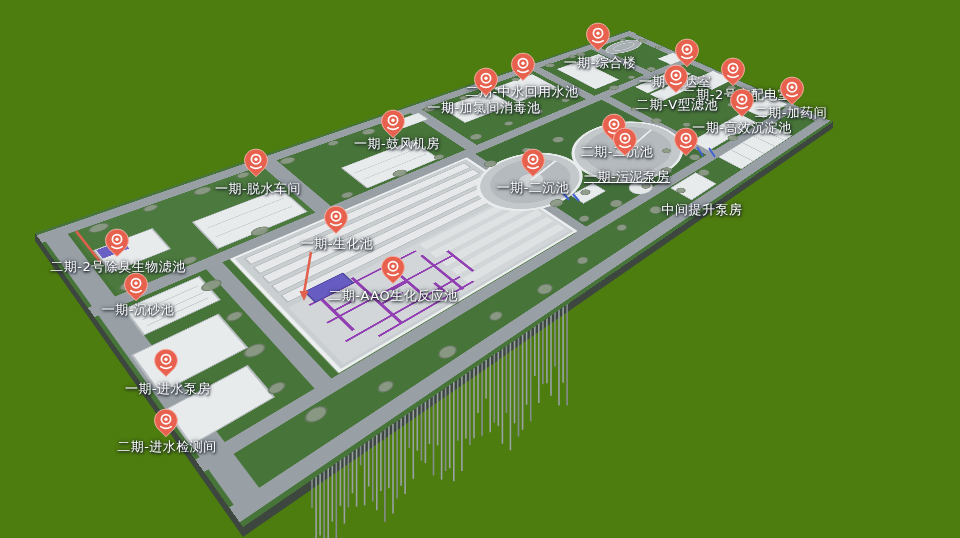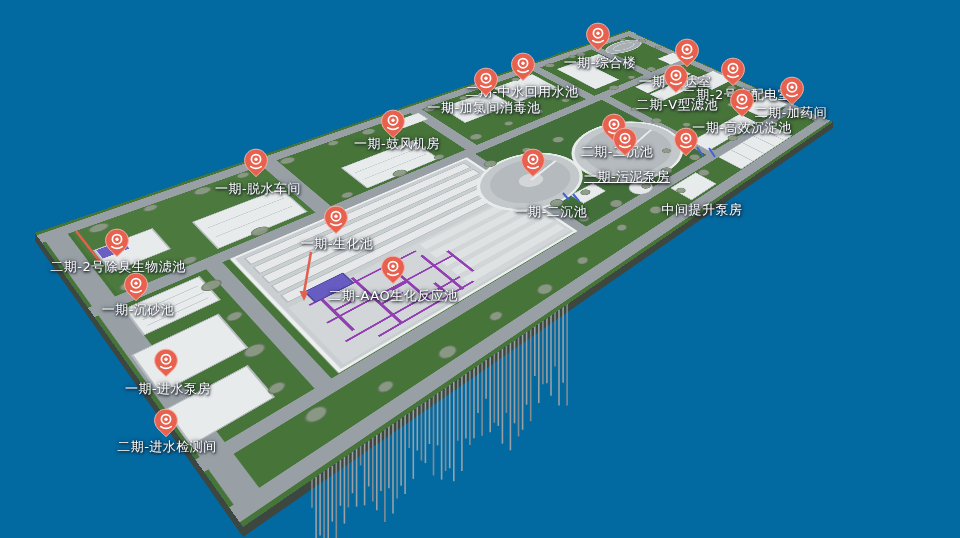--- a/index.html
+++ b/index.html
@@ -1,16 +1,16 @@
 <!DOCTYPE html>
 <html><head>
 <meta charset="utf-8">
 <style>
   html,body{margin:0;padding:0;background:#b7c4cb;}
-  .scene{position:relative;width:960px;height:538px;background:#0369a1;overflow:hidden;
+  .scene{position:relative;width:960px;height:538px;background:#4d7c0f;overflow:hidden;
          font-family:"DejaVu Sans","Liberation Sans",sans-serif;}
   .layer{position:absolute;left:0;top:0;}
   
   .plan{position:absolute;left:0;top:0;width:600px;height:360px;transform-origin:0 0;
         transform:matrix3d(1.9060,-0.2945,0,0.0014613, 0.37556,0.37806,0,-0.00083217, 0,0,1,0, 35,233,0,1);}
   .plan svg{display:block;}
   .marker{position:absolute;transform:translate(-50%,-50%);z-index:30;cursor:pointer;}
   .mlabel{position:absolute;transform:translate(-50%,-50%);z-index:20;color:#ffffff;
           font-size:13px;font-weight:500;white-space:nowrap;letter-spacing:0.5px;
           text-shadow:0 1px 3px rgba(28,34,44,.95),0 0 4px rgba(28,34,44,.8),1px 1px 2px rgba(28,34,44,.7);}
@@ -341,21 +341,21 @@
  <circle cx="13" cy="11.2" r="1.7" fill="#ffffff"></circle>
  <path d="M7.8 18.6 Q13 22 18.2 18.6" fill="none" stroke="#ffffff" stroke-width="1.7" stroke-linecap="round"></path>
         </svg></div>
       <div class="mlabel" style="left: 702px; top: 166px; margin-top: 44px;">中间提升泵房</div>
       <div class="marker" style="left: 533px; top: 166px;"><svg width="26" height="32" viewBox="0 0 26 32">
  <path d="M13 1.2 C6.6 1.2 1.6 6.2 1.6 12.4 C1.6 16.9 4.2 20.3 7.3 23.1 L13 28.6 L18.7 23.1 C21.8 20.3 24.4 16.9 24.4 12.4 C24.4 6.2 19.4 1.2 13 1.2 Z" fill="#e8614e" stroke="#f4b3a8" stroke-width="1"></path>
  <circle cx="13" cy="11.2" r="4.6" fill="none" stroke="#ffffff" stroke-width="1.7"></circle>
  <circle cx="13" cy="11.2" r="1.7" fill="#ffffff"></circle>
  <path d="M7.8 18.6 Q13 22 18.2 18.6" fill="none" stroke="#ffffff" stroke-width="1.7" stroke-linecap="round"></path>
         </svg></div>
-      <div class="mlabel" style="left: 551px; top: 188px; margin-top: 24px;">一期-二沉池</div>
+      <div class="mlabel" style="left: 533px; top: 188px;">一期-二沉池</div>
       <div class="marker" style="left: 256px; top: 166px;"><svg width="26" height="32" viewBox="0 0 26 32">
  <path d="M13 1.2 C6.6 1.2 1.6 6.2 1.6 12.4 C1.6 16.9 4.2 20.3 7.3 23.1 L13 28.6 L18.7 23.1 C21.8 20.3 24.4 16.9 24.4 12.4 C24.4 6.2 19.4 1.2 13 1.2 Z" fill="#e8614e" stroke="#f4b3a8" stroke-width="1"></path>
  <circle cx="13" cy="11.2" r="4.6" fill="none" stroke="#ffffff" stroke-width="1.7"></circle>
  <circle cx="13" cy="11.2" r="1.7" fill="#ffffff"></circle>
  <path d="M7.8 18.6 Q13 22 18.2 18.6" fill="none" stroke="#ffffff" stroke-width="1.7" stroke-linecap="round"></path>
         </svg></div>
       <div class="mlabel" style="left: 258px; top: 189px;">一期-脱水车间</div>
       <div class="marker" style="left: 336px; top: 223px;"><svg width="26" height="32" viewBox="0 0 26 32">
  <path d="M13 1.2 C6.6 1.2 1.6 6.2 1.6 12.4 C1.6 16.9 4.2 20.3 7.3 23.1 L13 28.6 L18.7 23.1 C21.8 20.3 24.4 16.9 24.4 12.4 C24.4 6.2 19.4 1.2 13 1.2 Z" fill="#e8614e" stroke="#f4b3a8" stroke-width="1"></path>
  <circle cx="13" cy="11.2" r="4.6" fill="none" stroke="#ffffff" stroke-width="1.7"></circle>

